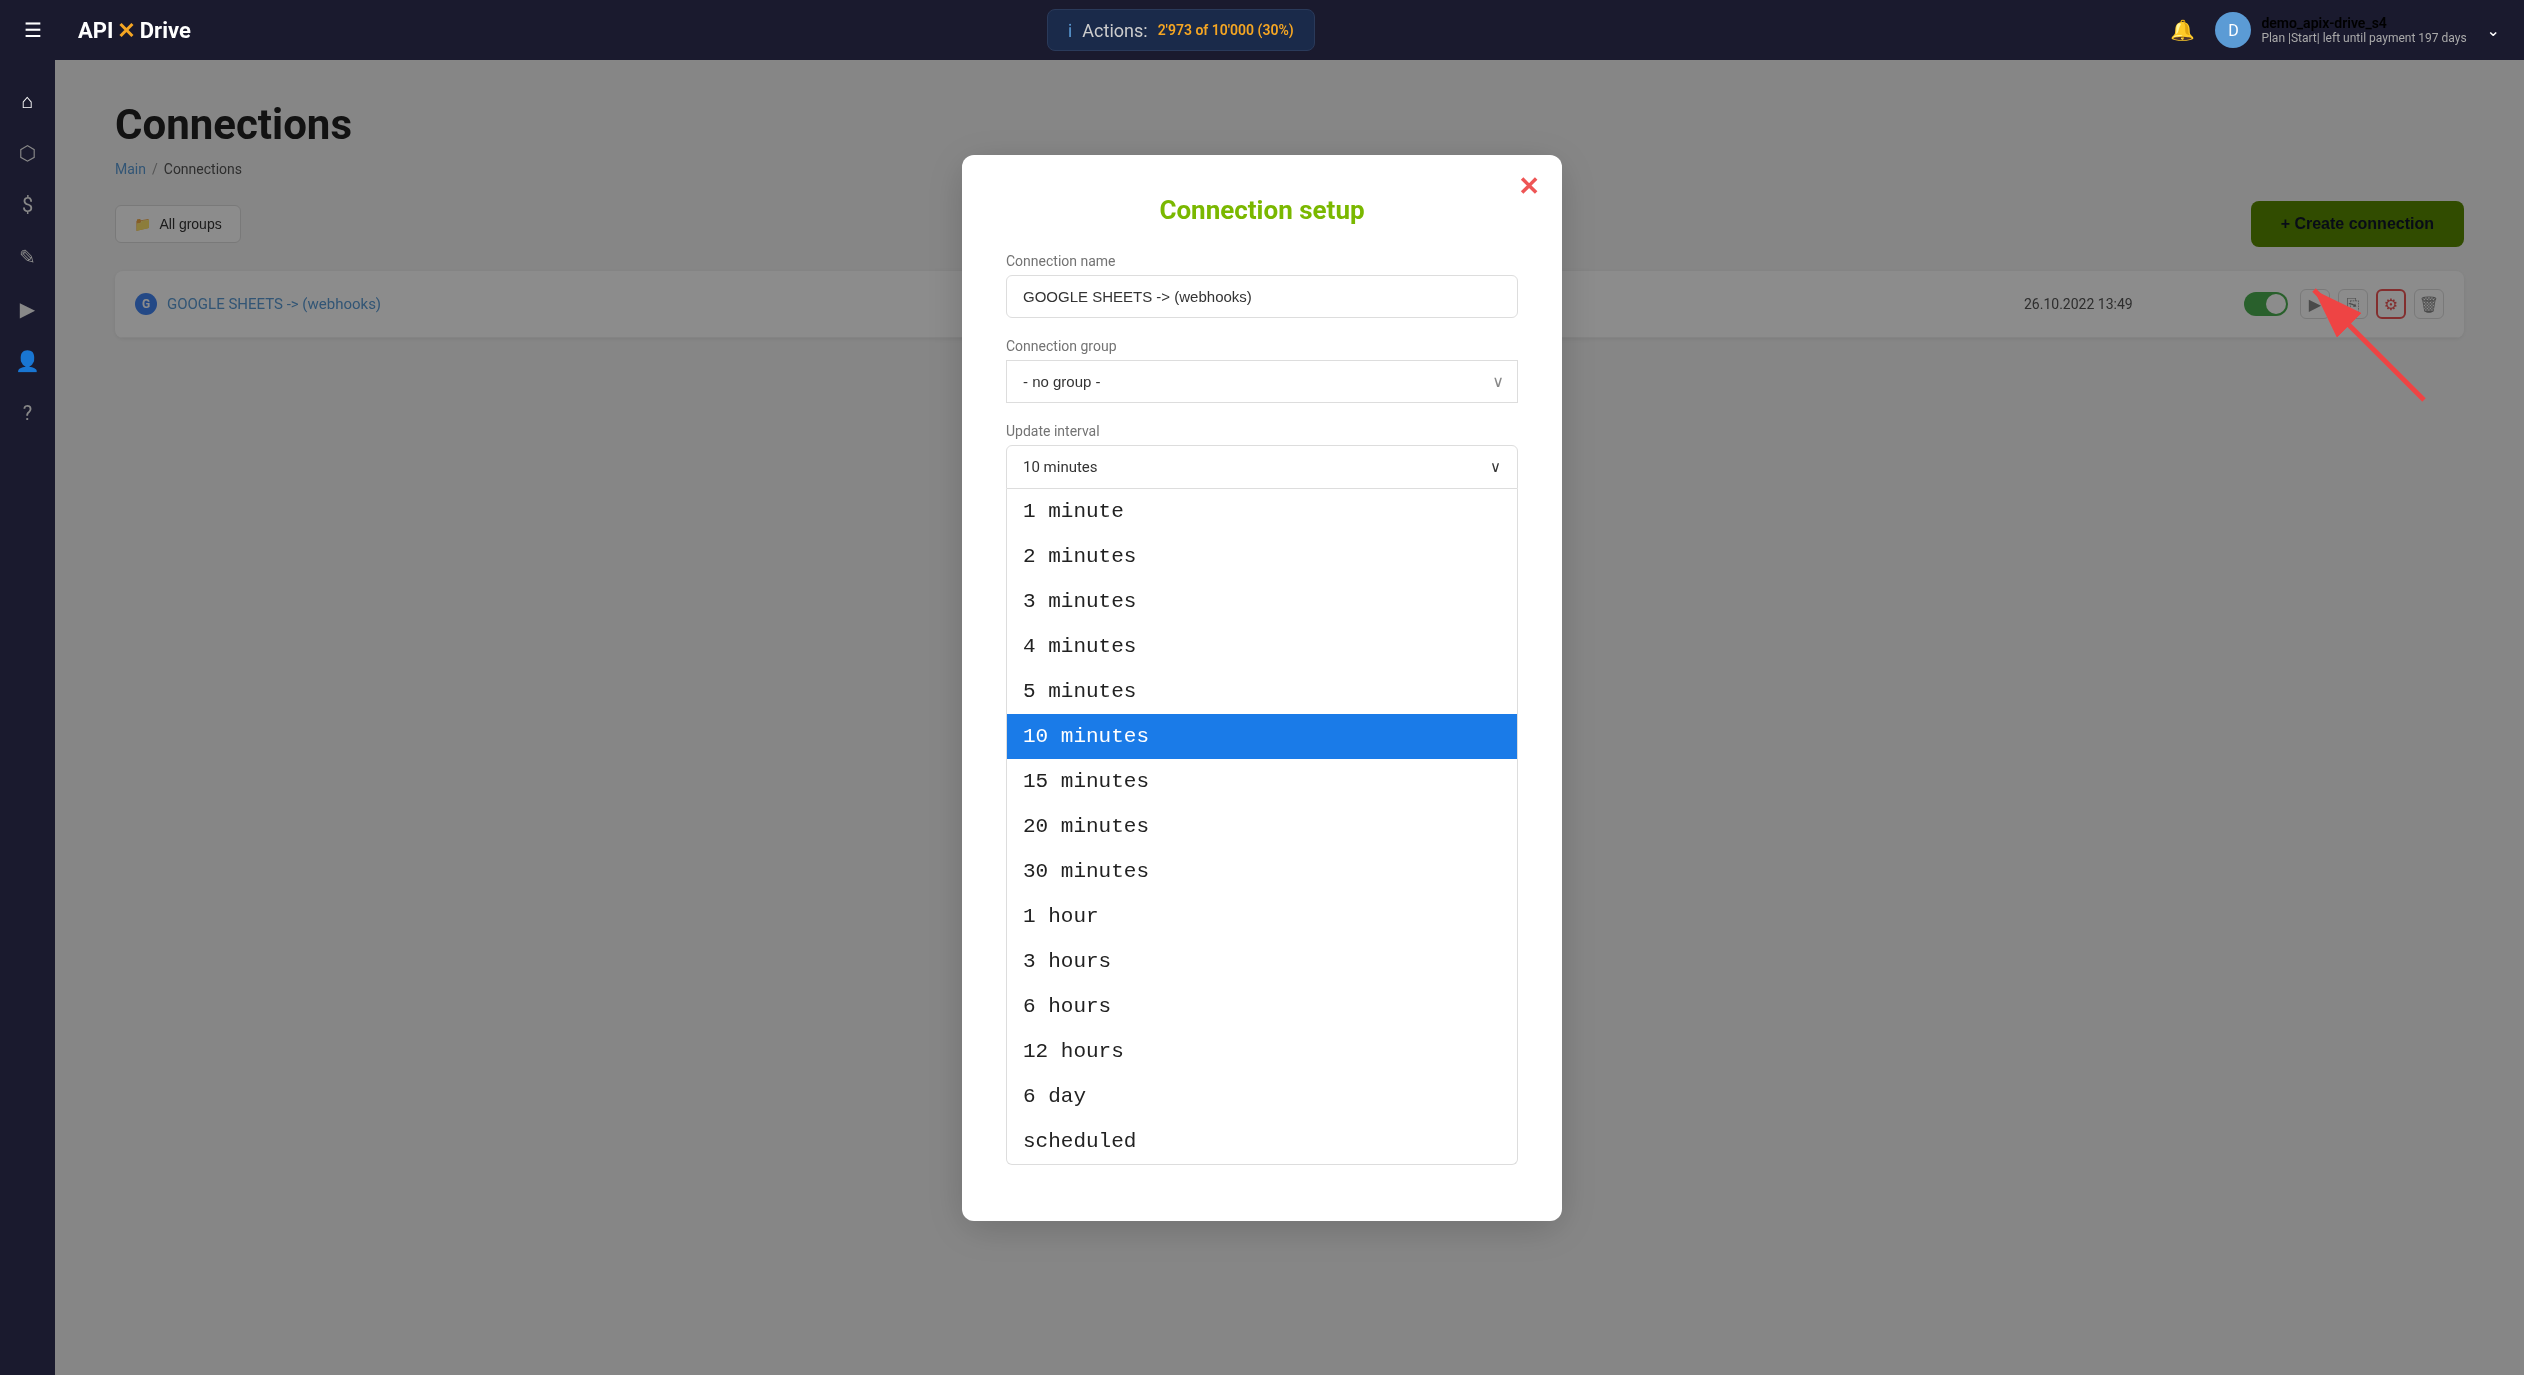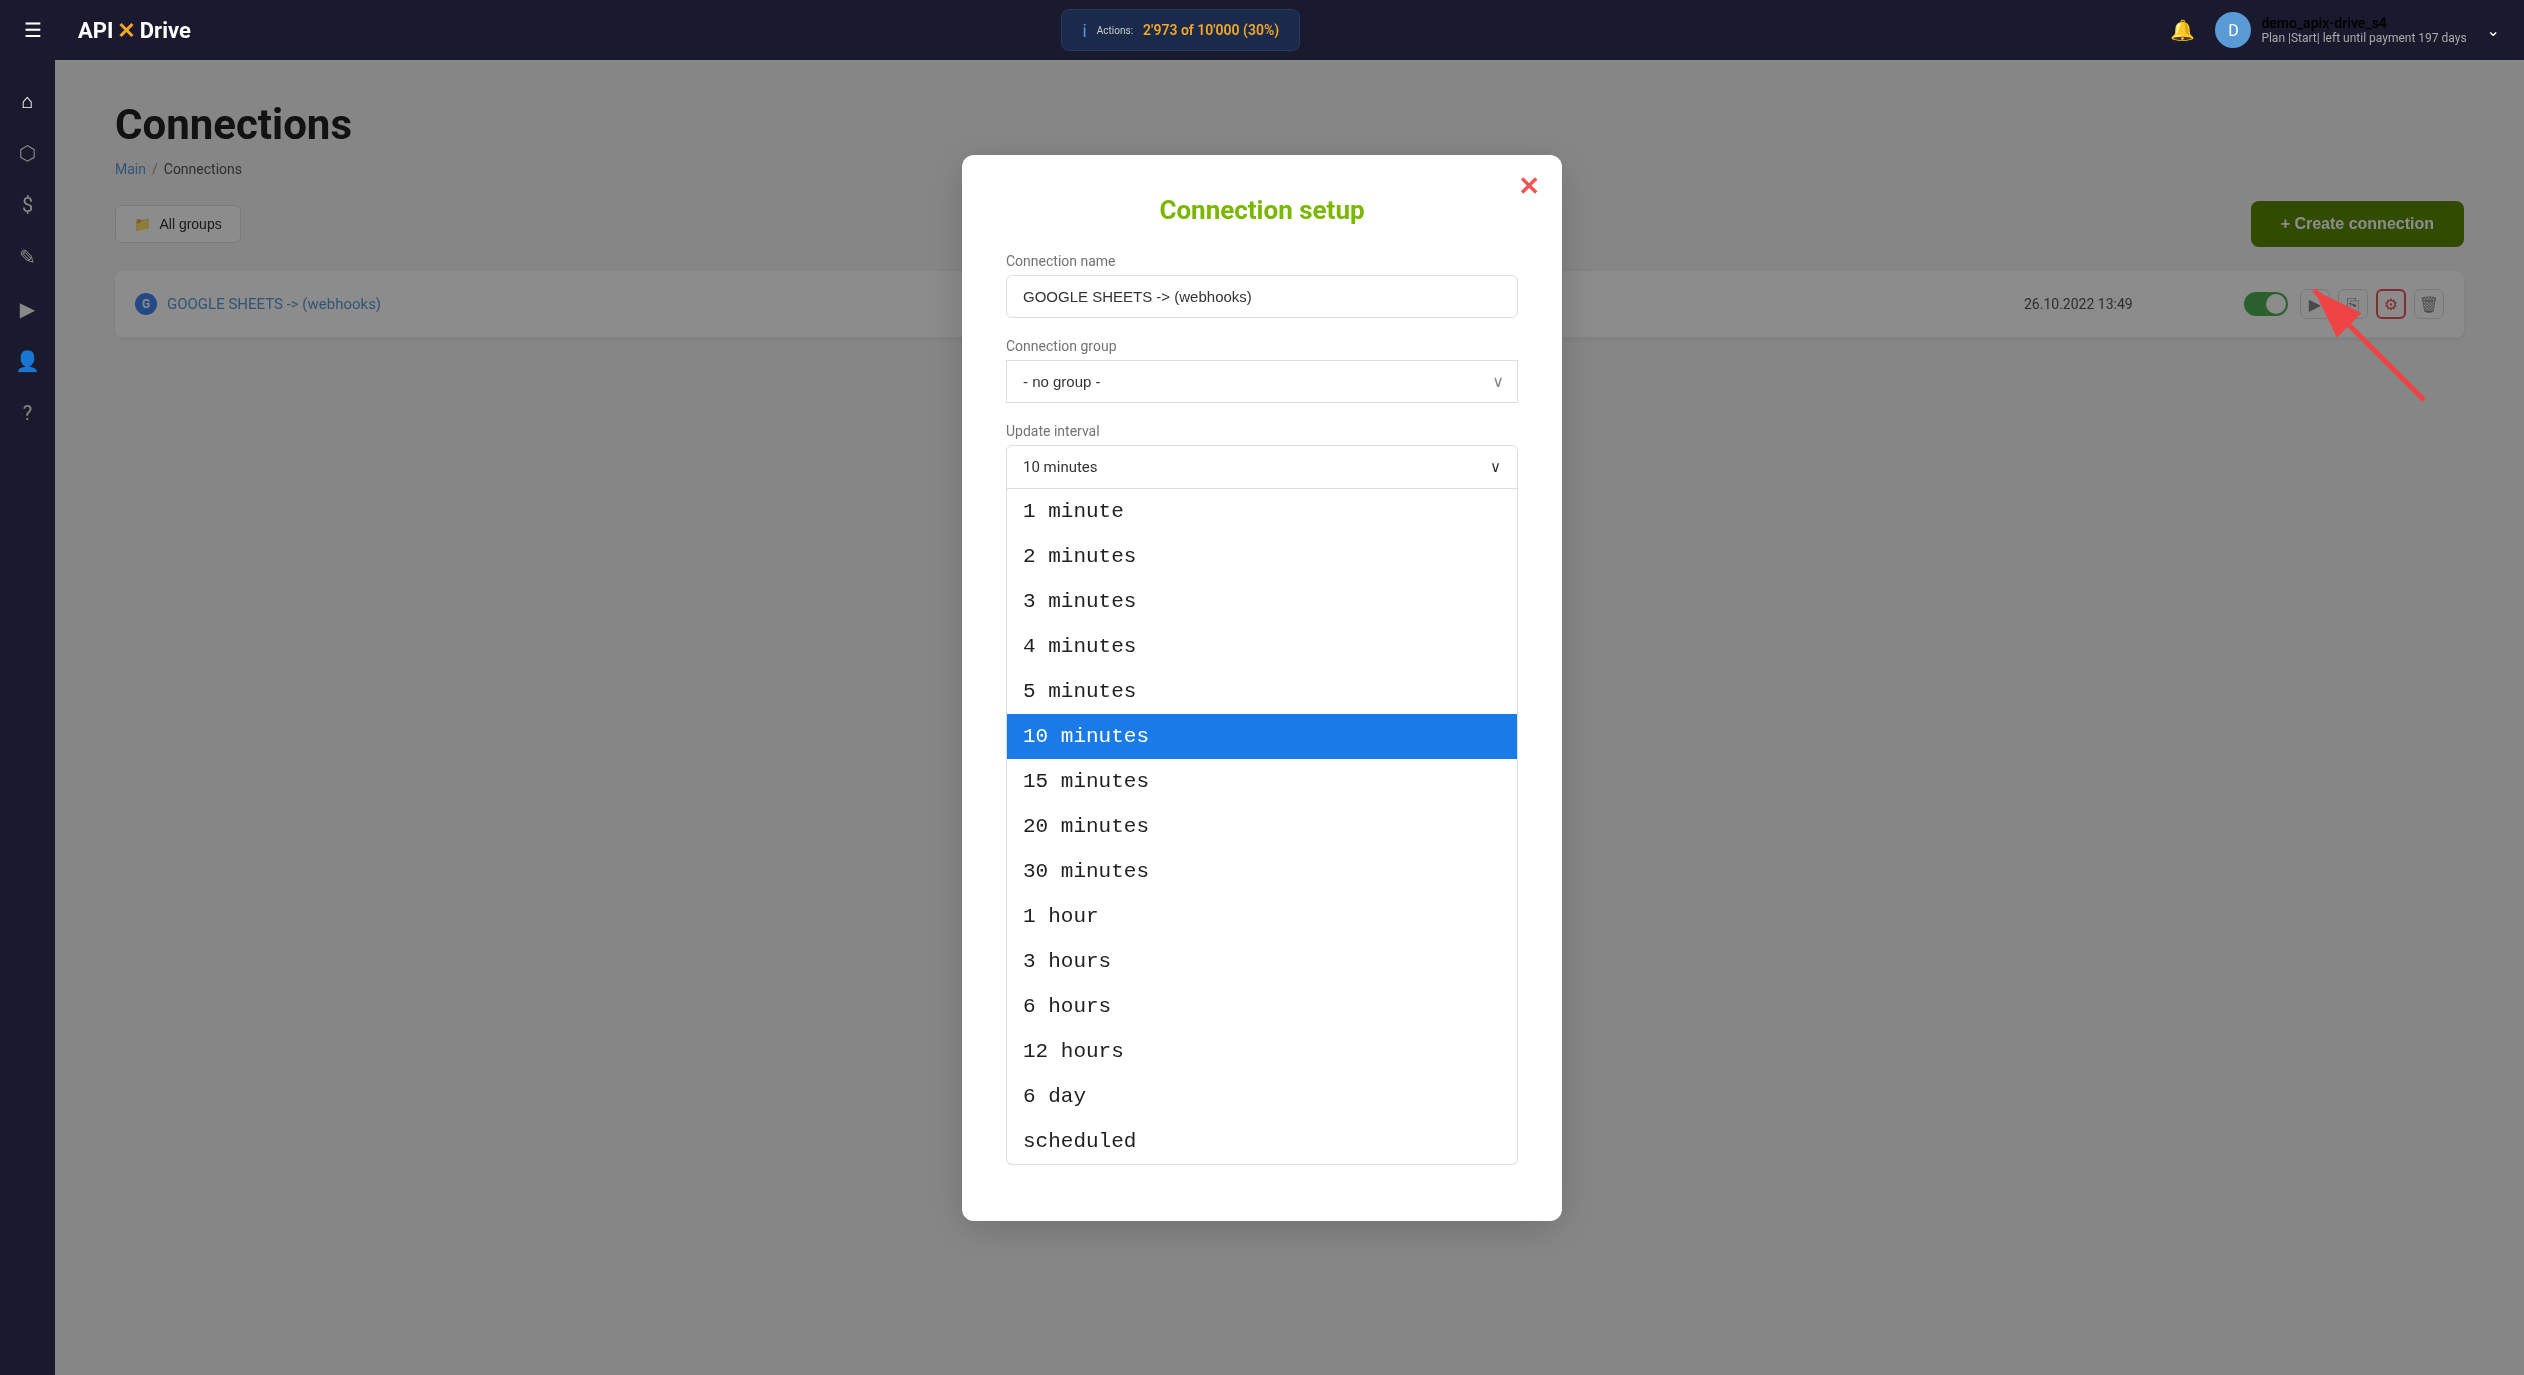--- a/index.html
+++ b/index.html
@@ -15,21 +15,21 @@
     .logo-api { color: #fff; font-size: 22px; font-weight: 700; }
     .logo-x { color: #f5a623; font-size: 22px; font-weight: 700; }
     .logo-drive { color: #fff; font-size: 22px; font-weight: 700; }
     .hamburger { color: #fff; font-size: 20px; cursor: pointer; margin-right: 8px; }
     .nav-center { flex: 1; display: flex; justify-content: center; }
     .actions-badge {
       background: #1a2a4a; border: 1px solid #2a3a5a; border-radius: 8px;
       padding: 8px 20px; display: flex; align-items: center; gap: 10px;
     }
     .actions-icon { color: #5b9bd5; font-size: 18px; }
-    .actions-text { color: #ccc; font-size: 10px; }
+    .actions-text { color: #ccc; font-size: 18px; }
     .actions-count { color: #f5a623; font-size: 14px; font-weight: 600; }
     .nav-right { display: flex; align-items: center; gap: 20px; }
     .bell-icon { color: #fff; font-size: 20px; cursor: pointer; }
     .user-info { display: flex; align-items: center; gap: 10px; }
     .user-avatar { width: 36px; height: 36px; border-radius: 50%; background: #5b9bd5; display: flex; align-items: center; justify-content: center; color: #fff; font-size: 16px; }
     .user-name { font-weight: 600; font-size: 14px; }
     .user-plan { color: #aaa; font-size: 12px; }
     .chevron-down { color: #fff; font-size: 16px; cursor: pointer; }
 
     
@@ -63,21 +63,21 @@
       margin-bottom: 24px;
     }
     .all-groups-btn {
       display: flex; align-items: center; gap: 8px; padding: 10px 18px;
       border: 1px solid #ddd; border-radius: 6px; background: #fff;
       cursor: pointer; font-size: 14px; color: #333;
     }
     .create-connection-btn {
       display: flex; align-items: center; gap: 8px; padding: 14px 30px;
       background: #5a8a00; border-radius: 8px; cursor: pointer;
-      font-size: 16px; color: #ffffff; font-weight: 600; border: none;
+      font-size: 16px; color: #0f172a; font-weight: 600; border: none;
     }
 
     .connections-table { background: #fff; border-radius: 8px; overflow: hidden; box-shadow: 0 1px 4px rgba(0,0,0,0.08); }
     .table-header {
       display: grid; grid-template-columns: 1fr 200px 220px 200px;
       padding: 14px 20px; background: #f9f9f9; border-bottom: 1px solid #eee;
       font-size: 13px; font-weight: 600; color: #888; text-transform: uppercase;
     }
     .table-row {
       display: grid; grid-template-columns: 1fr 200px 220px 200px;

